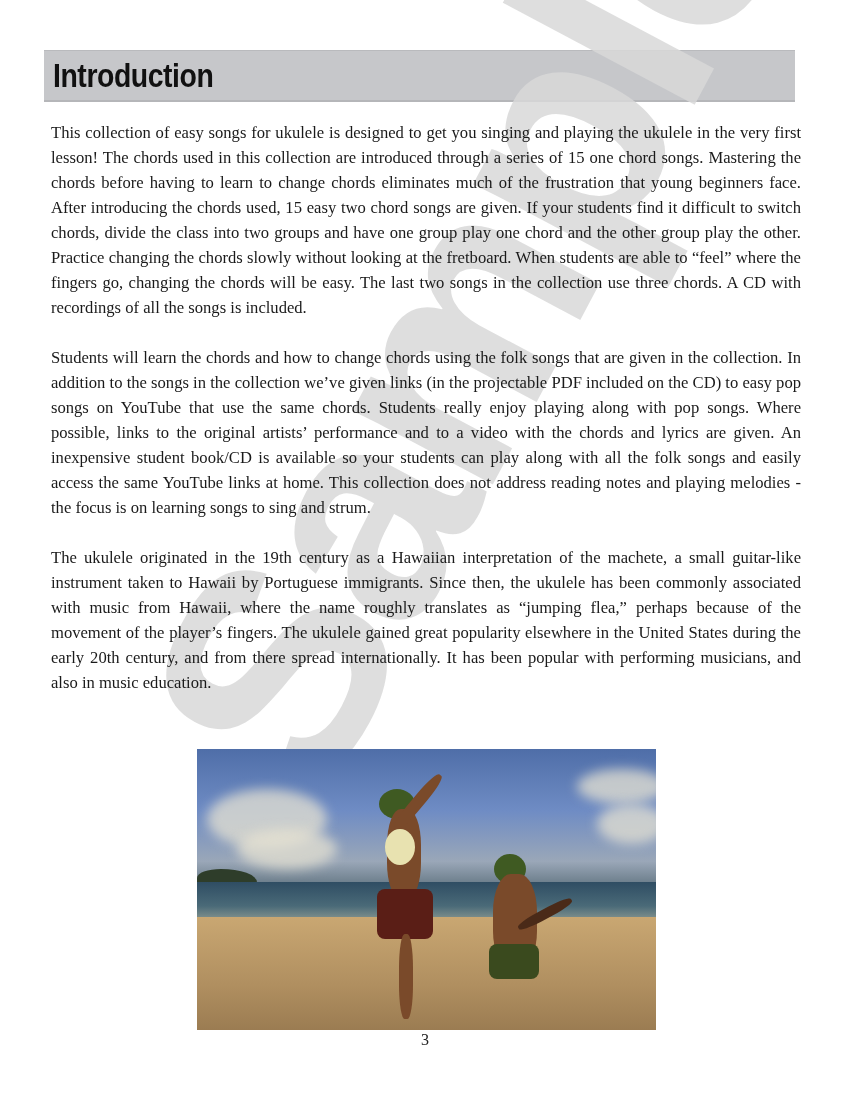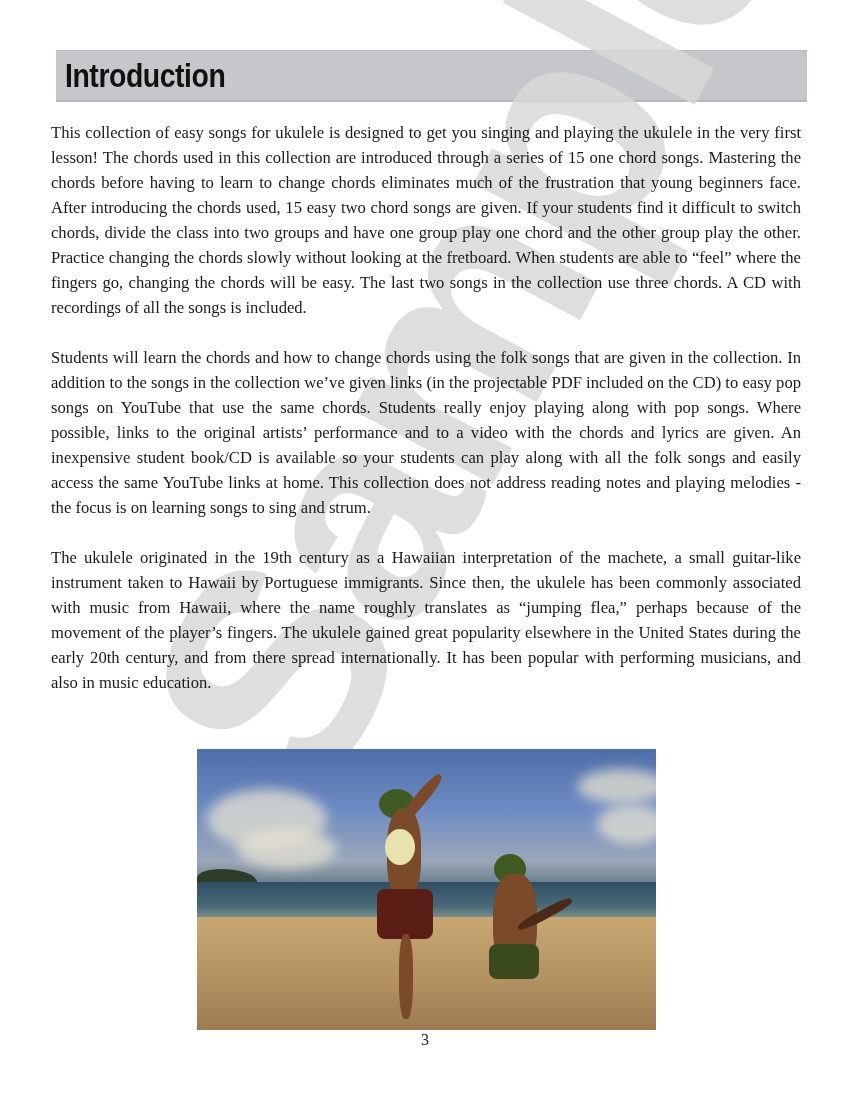--- a/index.html
+++ b/index.html
@@ -1,18 +1,18 @@
 <!DOCTYPE html>
 <html><head>
   <meta charset="utf-8">
   <style>
     html, body { margin: 0; padding: 0; background: #ffffff; }
     body { width: 850px; height: 1100px; position: relative; overflow: hidden; font-family: "Liberation Serif", serif; color: #1a1a1a; }
     .header-bar {
-      position: absolute; left: 56px; top: 50px; width: 751px; height: 52px;
+      position: absolute; left: 44px; top: 50px; width: 751px; height: 52px;
       background: #c6c7ca; border-top: 1px solid #b9babd; border-bottom: 2px solid #b5b6b9;
       box-sizing: border-box;
     }
     .header-title {
       position: absolute; left: 9px; top: 6px;
       font-family: "Liberation Sans", sans-serif; font-weight: bold;
       font-size: 33px; color: #111; letter-spacing: -0.5px;
       transform: scaleX(0.86); transform-origin: left center;
     }
     .content { position: absolute; left: 51px; top: 120px; width: 750px; z-index: 2; }

